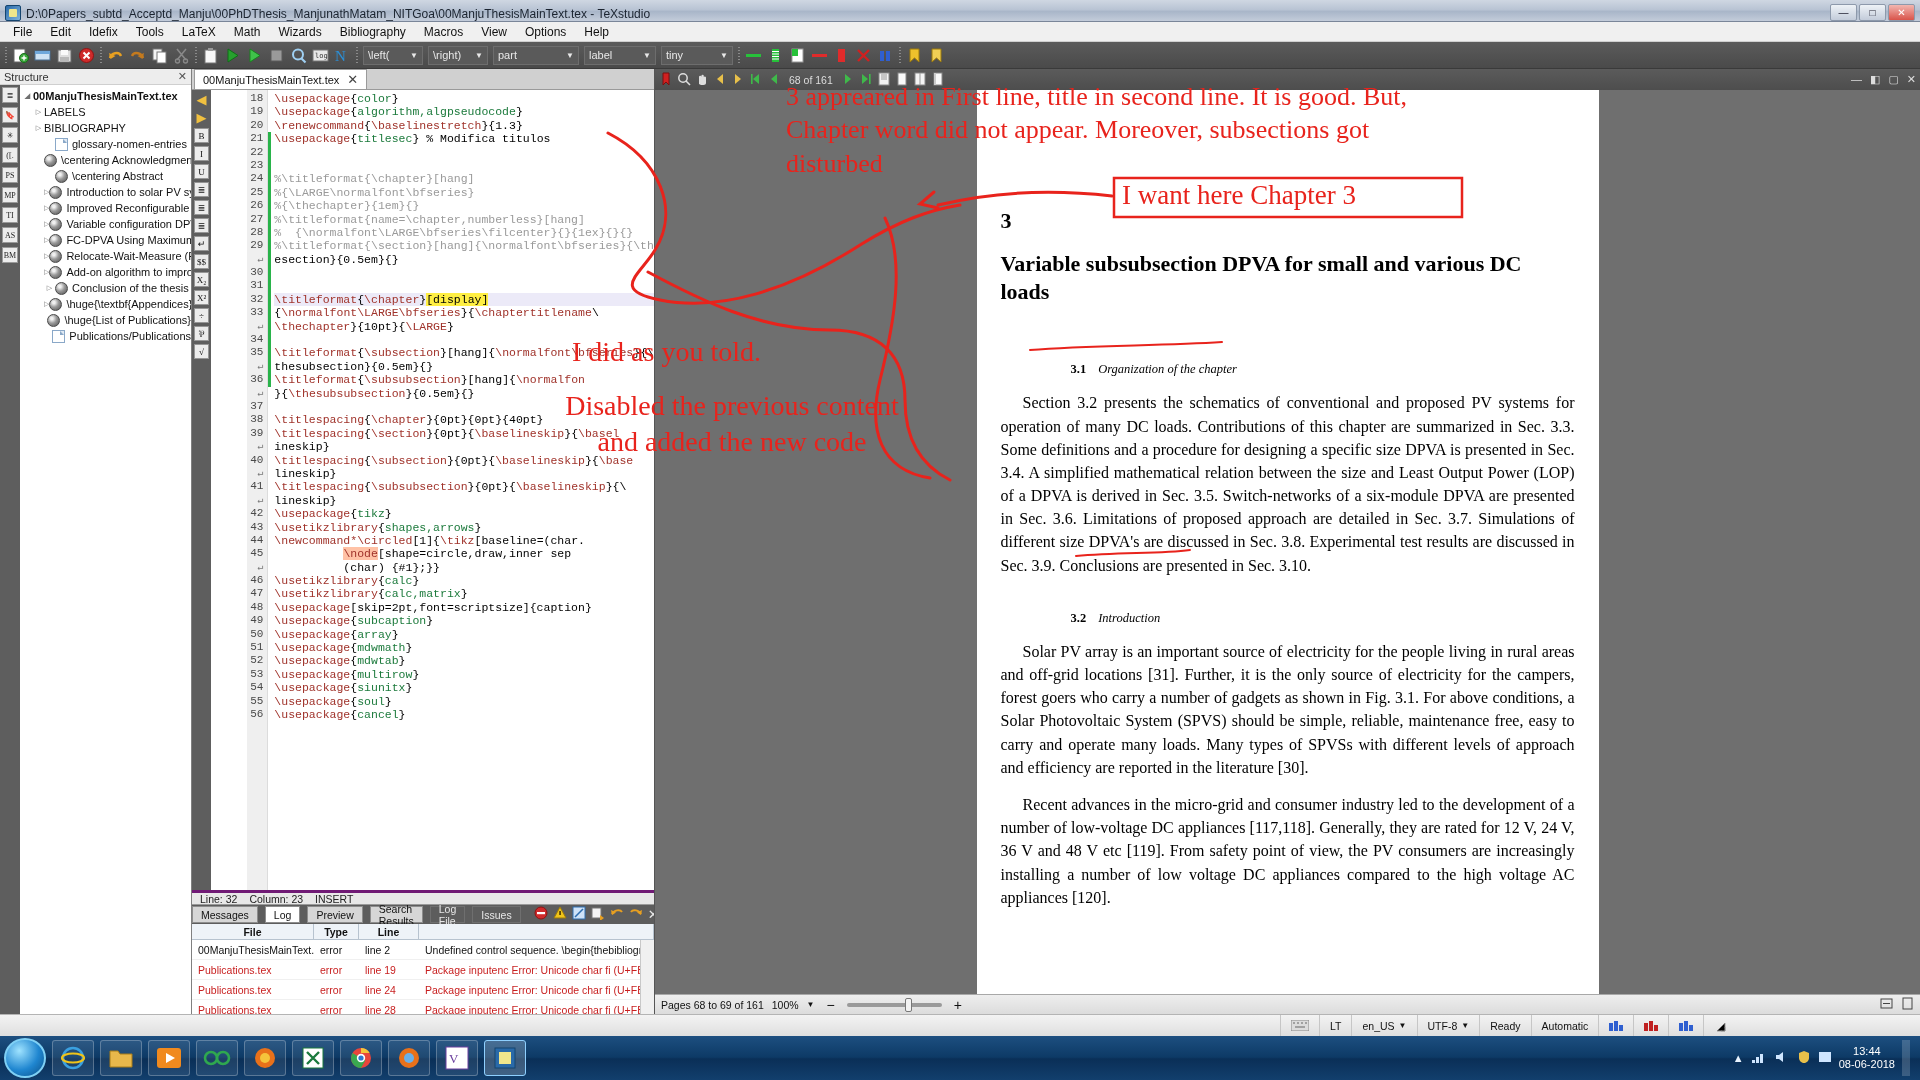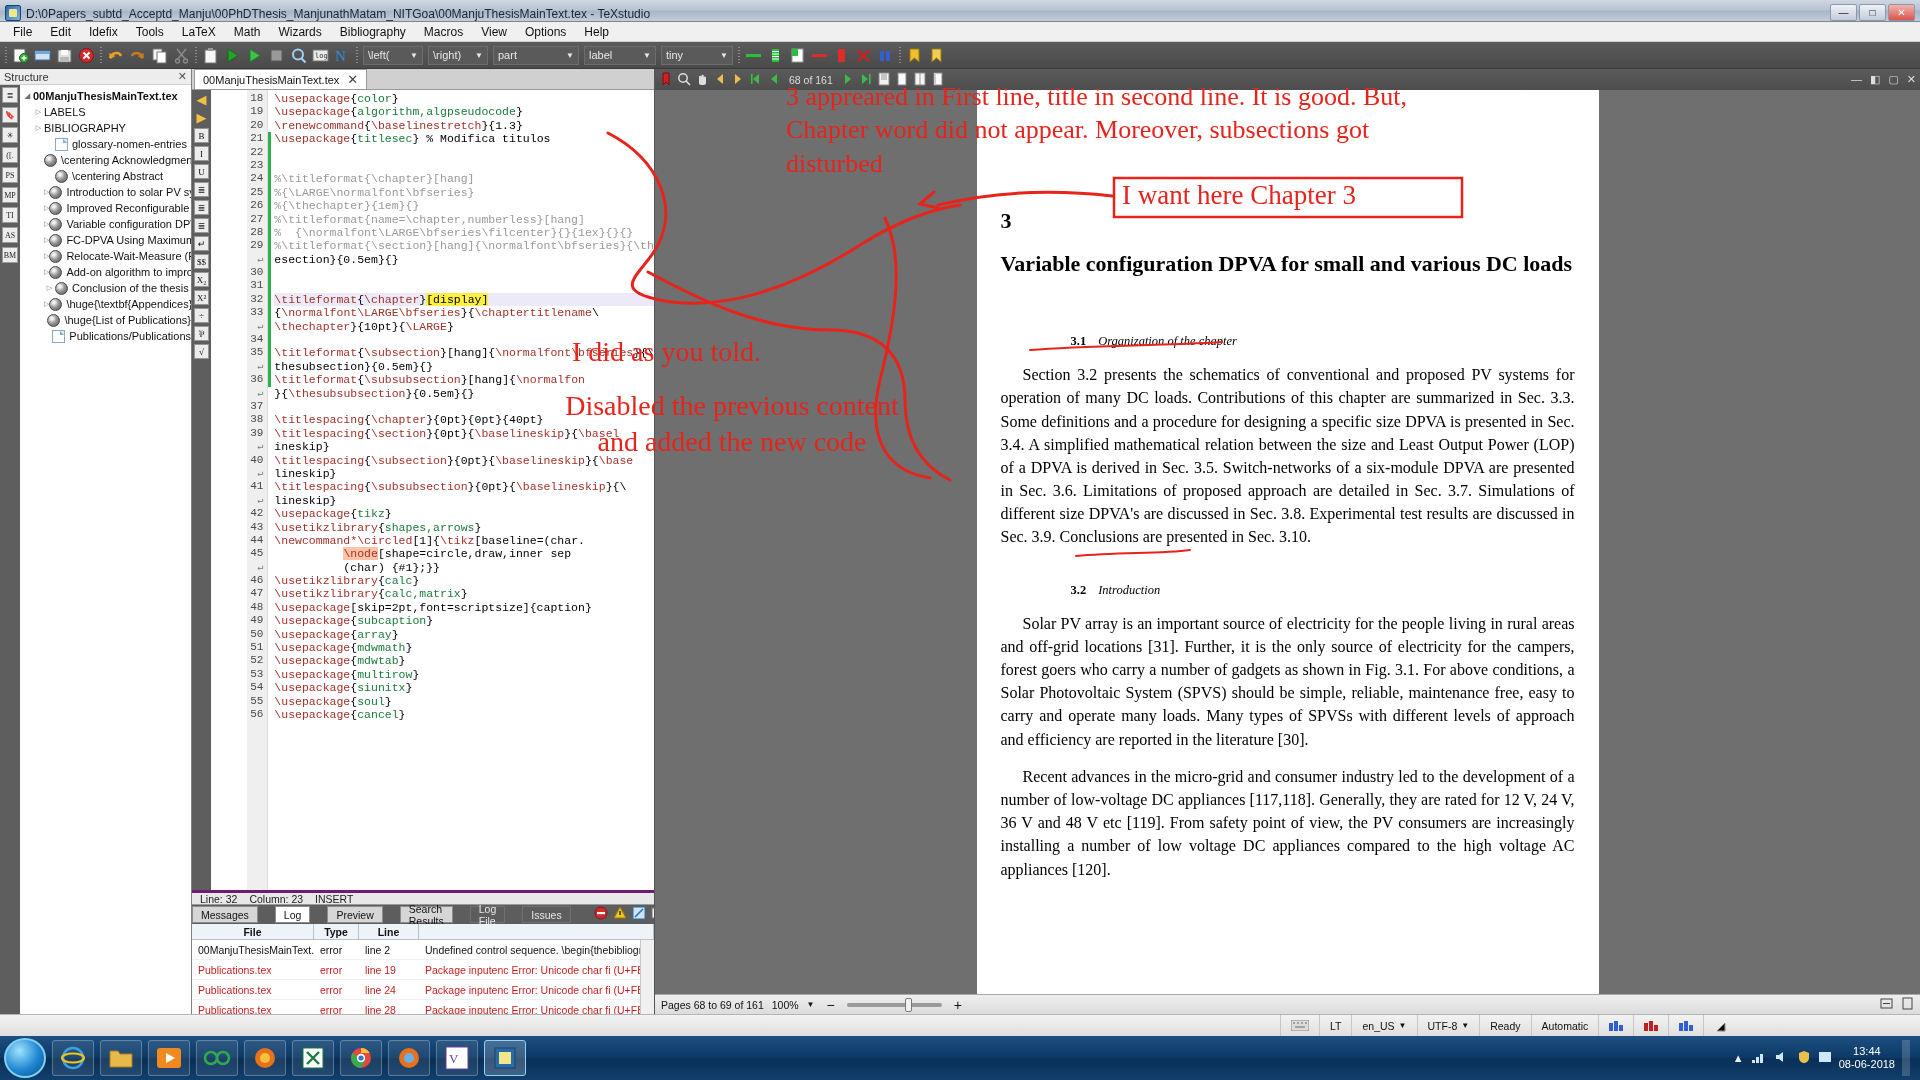--- a/index.html
+++ b/index.html
@@ -120,21 +120,21 @@
   .g { color:#1c7a3c; }   
   .cm { color:#9a9a9a; }
   .mark { background:#ffef43; }
   .mark2 { background:#ffc2a6; }
   .greenbar { position:absolute; left:0; top:2px; width:3px; background:#29b34a; }
   .editstatus { height:14px; background:#e8e8e8; border-top:3px solid #701a75;
      font-size:10.5px; color:#222; display:flex; align-items:center; gap:12px; padding:0 8px; }
   
   #logpanel { height:110px; background:#e6e6e6; display:flex; flex-direction:column;
      border-top:1px solid #9a9a9a; }
-  .logtabs { height:19px; background:#5d5d5d; display:flex; align-items:center; gap:16px; }
+  .logtabs { height:19px; background:#5d5d5d; display:flex; align-items:center; gap:6px; }
   .ltab { height:17px; padding:0 8px; background:#d6d6d6; border:1px solid #8d8d8d;
      font-size:10.5px; color:#111; display:flex;align-items:center; margin-right:1px; }
   .ltab.active { background:#ffffff; }
   .ltab.dark { background:#5d5d5d; border-color:#6f6f6f; color:#e8e8e8; }
   .logicons { display:flex; align-items:center; gap:5px; margin-left:6px; }
   .logicons .x { margin-left:auto; color:#e8e8e8; font-size:13px; padding-right:8px;}
   .loghead { height:16px; background:#eef3f8; display:flex; font-size:10.5px;
      border-bottom:1px solid #b7c3cf; font-weight:bold; color:#111;}
   .loghead div { border-right:1px solid #b7c3cf; display:flex;align-items:center;
      justify-content:center; }
@@ -745,21 +745,21 @@
       <span class="win">
         <span>—</span>
         <span>◧</span>
         <span>▢</span>
         <span>✕</span>
       </span>
     </div>
     <div class="pdfview">
       <div class="page">
         <div class="pg-chapnum">3</div>
-        <div class="pg-chaptitle">Variable configuration DPVA for small and various DC loads</div>
+        <div class="pg-chaptitle">Variable subsubsection DPVA for small and various DC loads</div>
 
         <div class="pg-sec">
           <b>3.1</b><span>Organization of the chapter</span>
         </div>
         <div class="pg-para ind">Section 3.2 presents the schematics of conventional and proposed PV systems for operation of many DC loads. Contributions of this chapter are summarized in Sec. 3.3. Some definitions and a procedure for designing a specific size DPVA is presented in Sec. 3.4. A simplified mathematical relation between the size and Least Output Power (LOP) of a DPVA is derived in Sec. 3.5. Switch-networks of a six-module DPVA are presented in Sec. 3.6. Limitations of proposed approach are detailed in Sec. 3.7. Simulations of different size DPVA's are discussed in Sec. 3.8. Experimental test results are discussed in Sec. 3.9. Conclusions are presented in Sec. 3.10.</div>
 
         <div class="pg-sec" style="margin-top:34px">
           <b>3.2</b><span>Introduction</span>
         </div>
         <div class="pg-para ind">Solar PV array is an important source of electricity for the people living in rural areas and off-grid locations [31]. Further, it is the only source of electricity for the campers, forest goers who carry a number of gadgets as shown in Fig. 3.1. For above conditions, a Solar Photovoltaic System (SPVS) should be simple, reliable, maintenance free, easy to carry and operate many loads. Many types of SPVSs with different levels of approach and efficiency are reported in the literature [30].</div>

